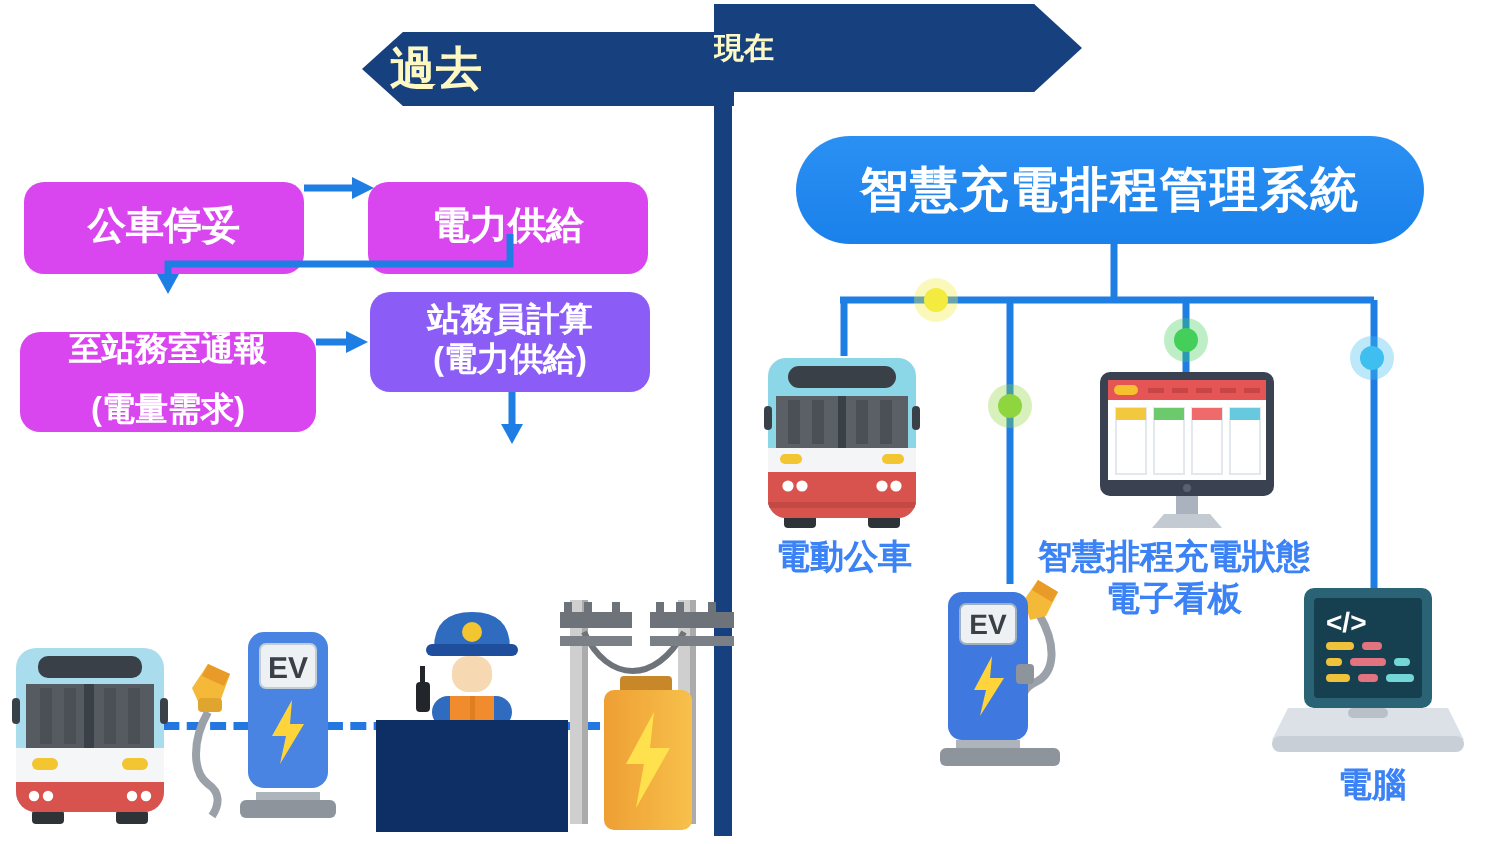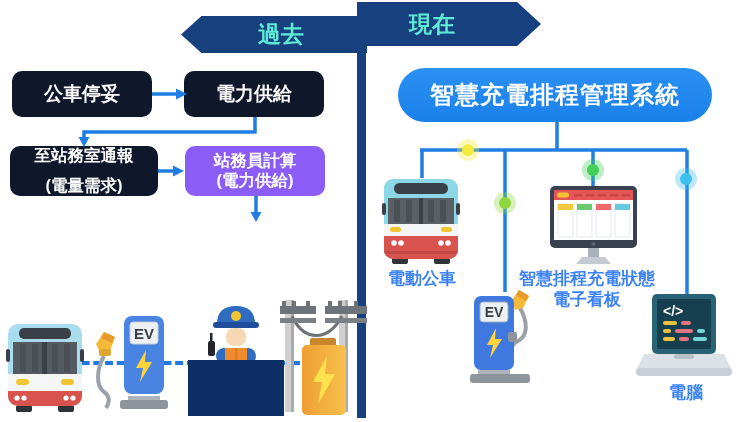--- a/index.html
+++ b/index.html
@@ -1,31 +1,31 @@
 <!DOCTYPE html>
 <html><head>
 <meta charset="utf-8">
 <style>
   html,body{margin:0;padding:0;background:#fff;}
   .stage{position:relative;width:750px;height:422px;background:#ffffff;overflow:hidden;
          font-family:"Liberation Sans",sans-serif;}
   .abs{position:absolute;}
 
   
-  .banner{display:flex;align-items:center;justify-content:center;color:#5eead4;font-weight:bold;}
+  .banner{display:flex;align-items:center;color:#fef9c3;font-weight:bold;}
   .banner-past{left:181px;top:16px;width:186px;height:37px;background:#16417E;font-size:23px;
     clip-path:polygon(0 50%,11% 0,100% 0,100% 100%,11% 100%);padding-left:14px;box-sizing:border-box;}
-  .banner-present{left:357px;top:2px;width:184px;height:44px;background:#16417E;font-size:23px;
+  .banner-present{left:357px;top:2px;width:184px;height:44px;background:#16417E;font-size:15px;
     clip-path:polygon(0 0,87% 0,100% 50%,87% 100%,0 100%);padding-right:34px;box-sizing:border-box;}
   .divider{left:357px;top:8px;width:9px;height:410px;background:#16417E;}
 
   
   .fbox{display:flex;flex-direction:column;align-items:center;justify-content:center;
         color:#fff;font-weight:bold;border-radius:10px;text-align:center;line-height:1.2;}
-  .fgreen{background:#0f172a;}
+  .fgreen{background:#d946ef;margin-top:20px;}
   .fblue{background:#8b5cf6;}
   .fs19{font-size:19px;} .fs17{font-size:16.5px;}
 
   
   .rlabel{color:#3b82f6;font-weight:bold;font-size:17px;text-align:center;line-height:1.25;}
 
   svg{display:block;overflow:visible;}
 </style>
 </head>
 <body>

